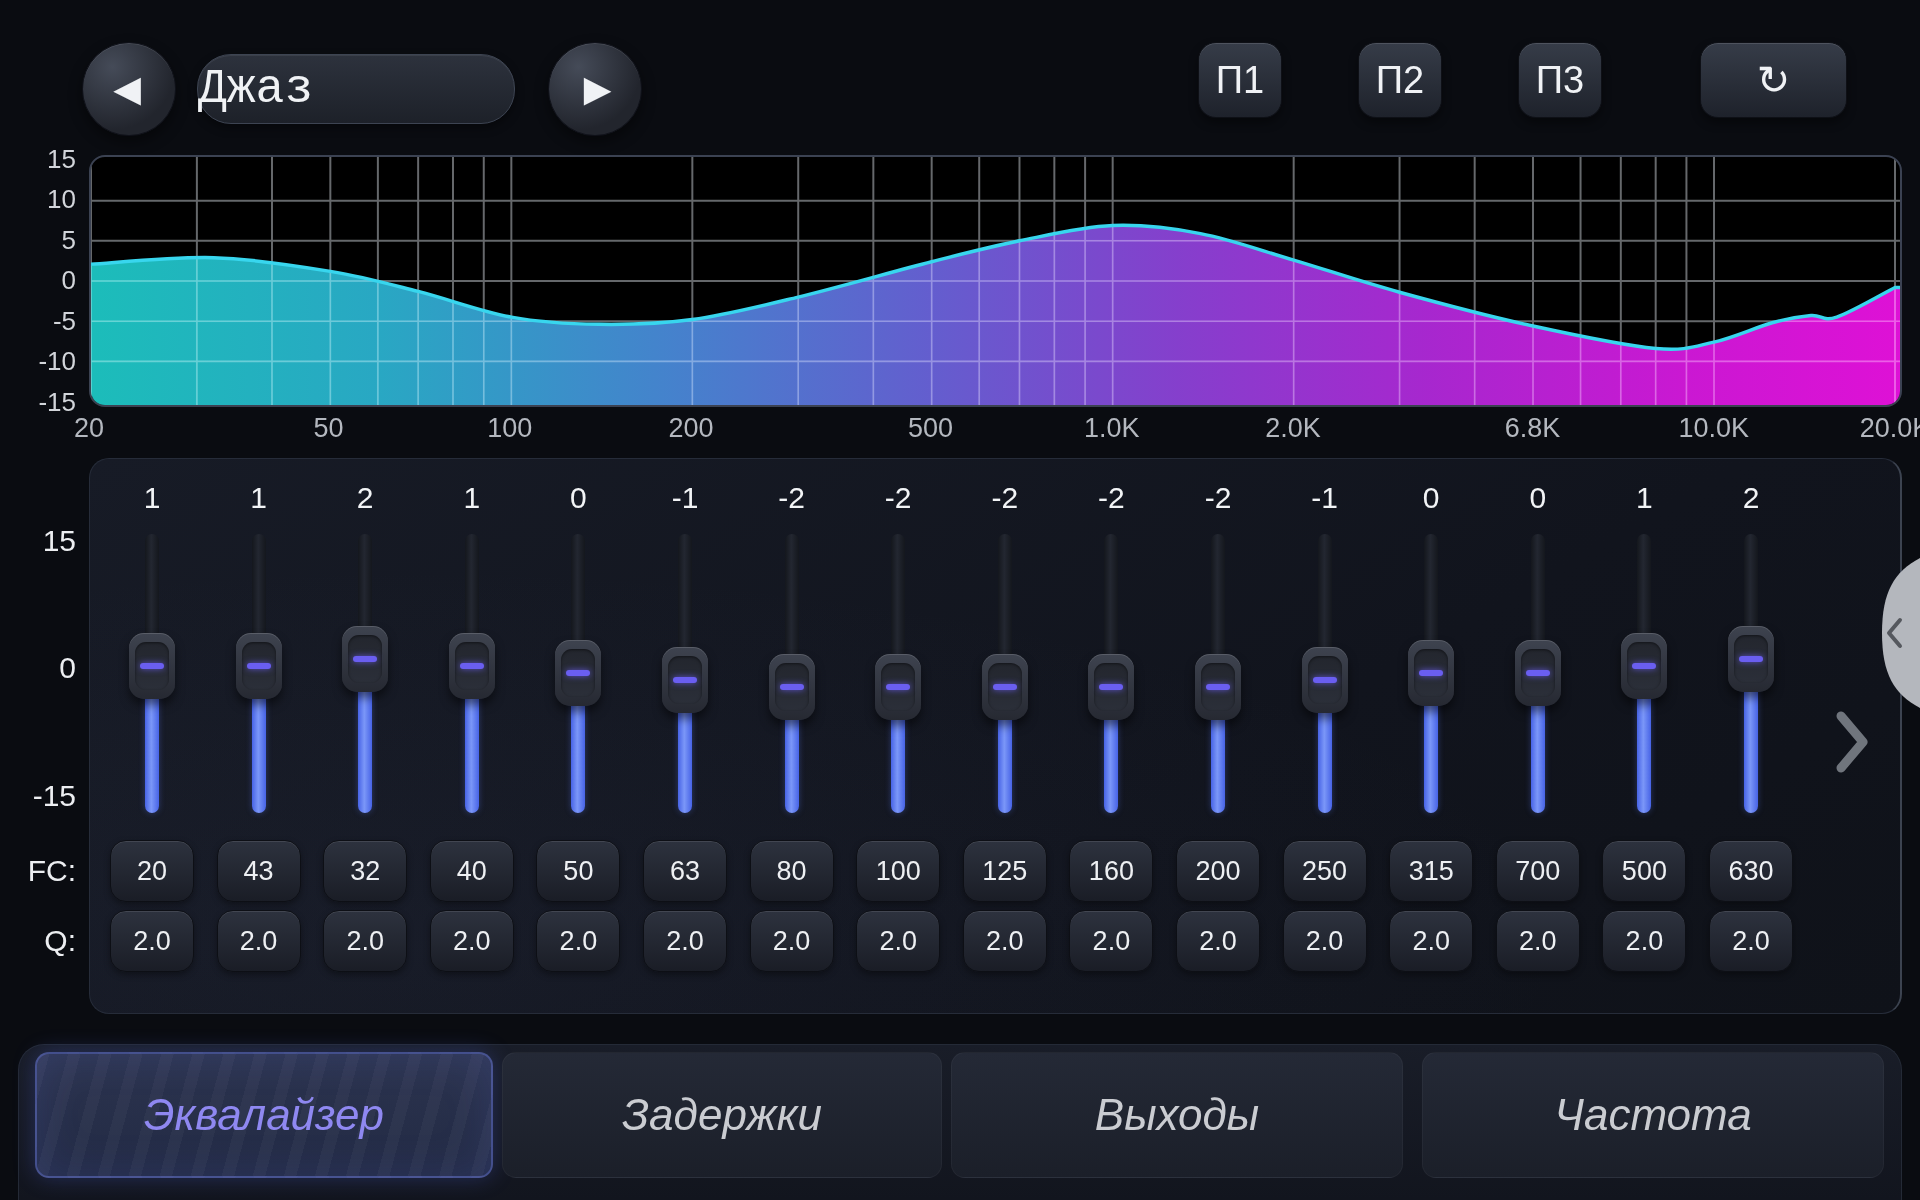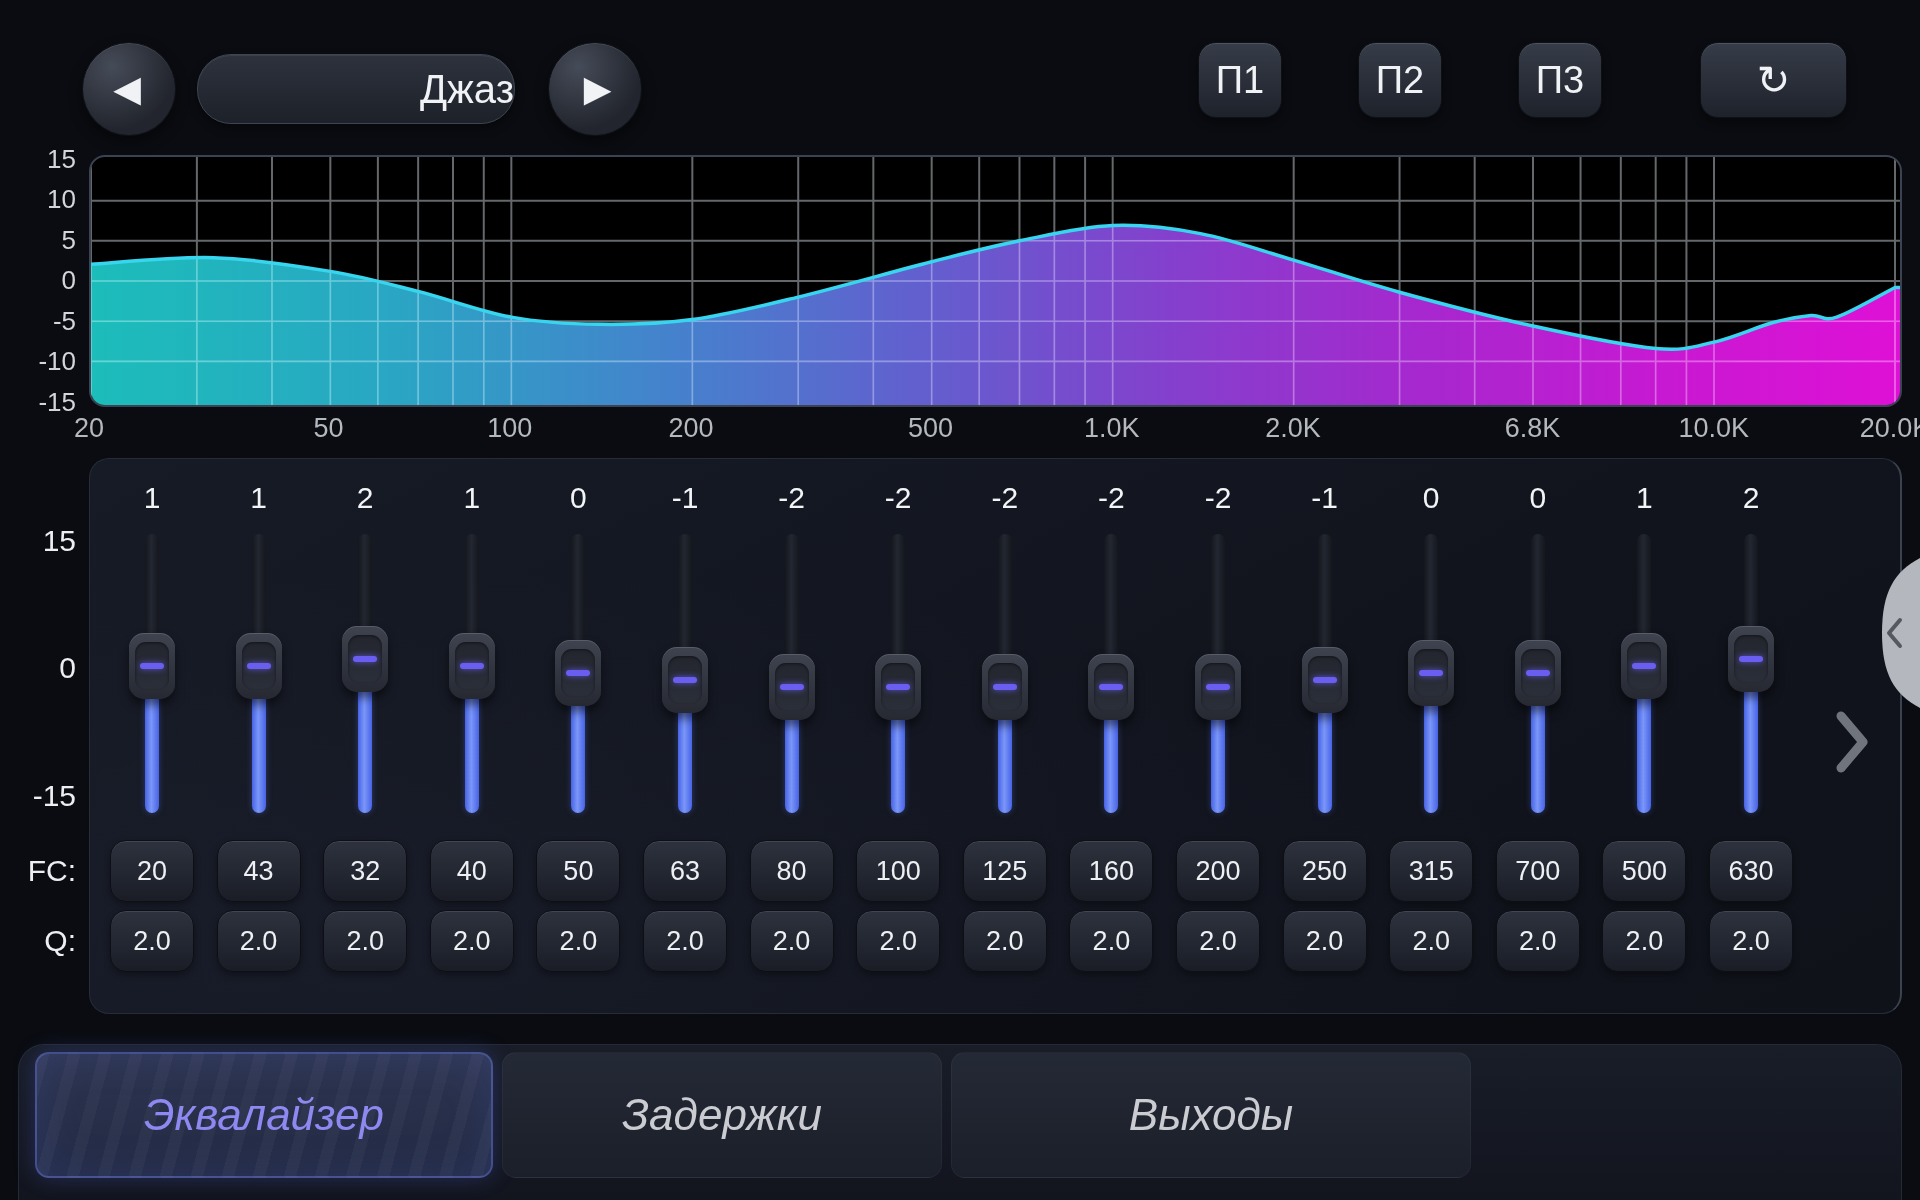--- a/index.html
+++ b/index.html
@@ -8,21 +8,21 @@
 
   
   .circle-btn{position:absolute;width:92px;height:92px;border-radius:50%;
     background:radial-gradient(circle at 32% 26%, #454b58, #22252d 68%);
     border:1px solid #10121a;box-shadow:0 6px 14px rgba(0,0,0,.45), inset 0 1px 0 rgba(255,255,255,.09);
     display:flex;align-items:center;justify-content:center;}
   .tri{font-family:"DejaVu Sans",sans-serif;font-size:36px;line-height:1;color:#f0f2f5;}
   .preset-pill{position:absolute;left:197px;top:54px;width:316px;height:68px;border-radius:34px;
     background:linear-gradient(180deg,#2d323d,#1d2129);border:1px solid #3d4452;
     box-shadow:inset 0 1px 0 rgba(255,255,255,.07), 0 4px 10px rgba(0,0,0,.4);
-    display:flex;align-items:center;justify-content:flex-end;font-size:40px;color:#f0f2f5;}
+    display:flex;align-items:center;justify-content:flex-start;font-size:48px;color:#f0f2f5;font-family:Liberation Mono, monospace;}
   .btn-face{background:linear-gradient(180deg,#363c48,#1e222b);border:1px solid #0e1016;
     box-shadow:inset 0 1px 0 rgba(255,255,255,.12), 0 5px 10px rgba(0,0,0,.4);
     color:#f0f2f5;display:flex;align-items:center;justify-content:center;}
   .mem-row{position:absolute;left:1198px;top:42px;display:flex;gap:76px;}
   .mem-btn{width:82px;height:74px;border-radius:18px;font-size:38px;}
   .reset-btn{position:absolute;left:1700px;top:42px;width:145px;height:74px;border-radius:18px;}
   .reset-glyph{font-family:"DejaVu Sans",sans-serif;font-size:40px;line-height:1;}
 
   
   .plot{position:absolute;left:89px;top:155px;width:1813px;height:252px;border-radius:16px;
@@ -432,16 +432,19 @@
   </div>
 
   <div class="tabbar"></div>
 
 <div class="tab active" style="left: 35px; width: 458px;">
       <span>Эквалайзер</span>
     </div>
     <div class="tab" style="left: 502px; width: 440px;">
       <span>Задержки</span>
     </div>
-    <div class="tab" style="left: 951px; width: 520px;">
+    <div class="tab" style="left: 951px; width: 452px;">
       <span>Выходы</span>
     </div>
+    <div class="tab" style="left: 1422px; width: 462px;">
+      <span>Частота</span>
+    </div>
   </div>
 
 </body></html>

